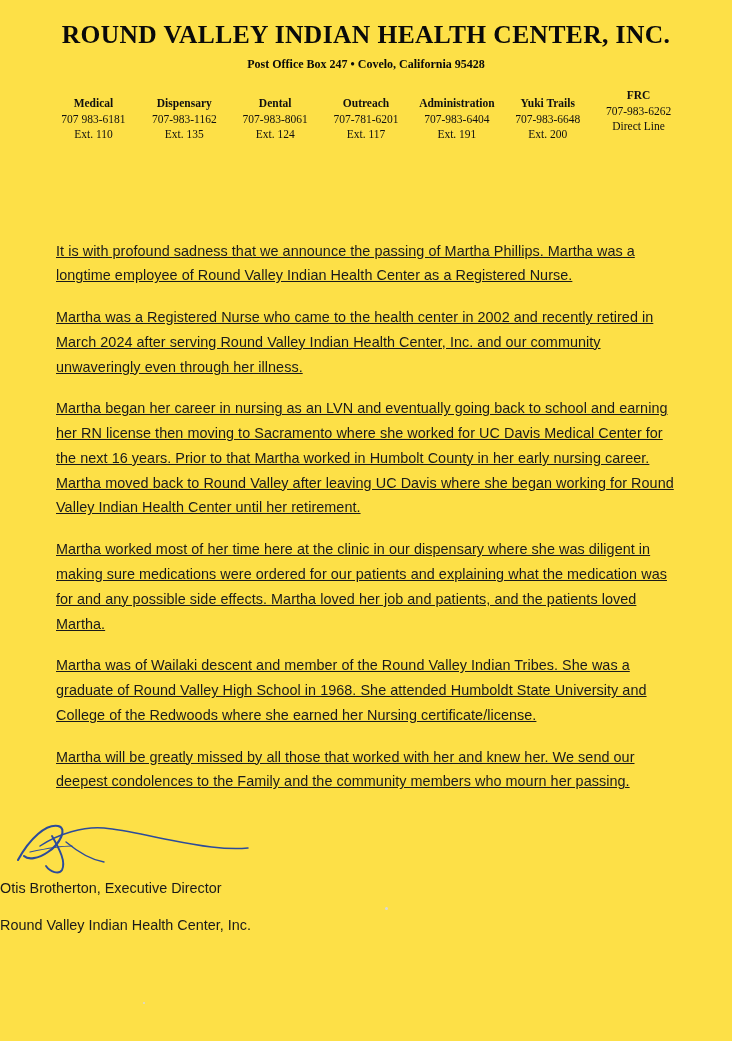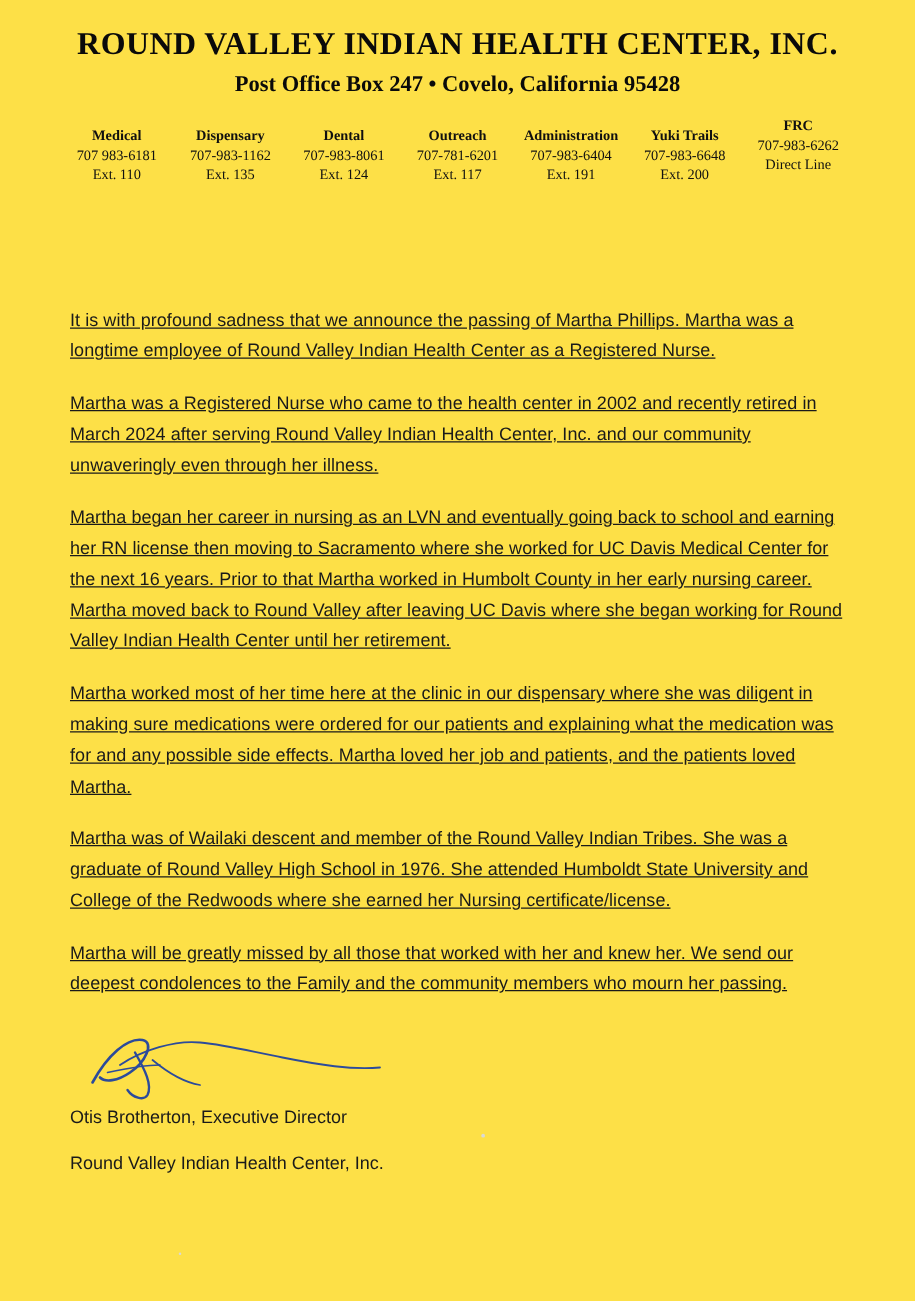--- a/index.html
+++ b/index.html
@@ -31,21 +31,21 @@
     font-family: "Liberation Serif", serif;
     font-weight: bold;
     font-size: 25.5px;
     letter-spacing: 0.4px;
     color: #0a0a0a;
     white-space: nowrap;
   }
   .org-address {
     font-family: "Liberation Serif", serif;
     font-weight: bold;
-    font-size: 18px;
+    font-size: 12px;
     margin-top: 7px;
     color: #0a0a0a;
   }
 
   
   .depts {
     margin-top: 24px;
     display: flex;
     justify-content: flex-start;
     align-items: flex-start;
@@ -89,21 +89,20 @@
     color: #1a1a1a;
     margin: 0 0 17px 0;
     text-align: left;
     letter-spacing: 0.05px;
     text-decoration: underline;
   }
 
   
   .signature-block {
     margin-top: 22px;
-    padding-left: 56px;
   }
   .signature-mark {
     height: 60px;
     width: 300px;
     position: relative;
   }
   .sig-name, .sig-org {
     font-family: "Liberation Sans", sans-serif;
     font-size: 14.4px;
     line-height: 1.7;
@@ -167,21 +166,21 @@
       <span class="dept-phone">707-983-6262</span>
       <span class="dept-ext">Direct Line</span>
     </div>
   </div>
 
   <div class="body-copy">
     <p class="para">It is with profound sadness that we announce the passing of Martha Phillips.  Martha was a longtime employee of Round Valley Indian Health Center as a Registered Nurse.</p>
     <p class="para">Martha was a Registered Nurse who came to the health center in 2002 and recently retired in March 2024 after serving Round Valley Indian Health Center, Inc. and our community unwaveringly even through her illness.</p>
     <p class="para">Martha began her career in nursing as an LVN and eventually going back to school and earning her RN license then moving to Sacramento where she worked for UC Davis Medical Center for the next 16 years. Prior to that Martha worked in Humbolt County in her early nursing career. Martha moved back to Round Valley after leaving UC Davis where she began working for Round Valley Indian Health Center until her retirement.</p>
     <p class="para">Martha worked most of her time here at the clinic in our dispensary where she was diligent in making sure medications were ordered for our patients and explaining what the medication was for and any possible side effects.  Martha loved her job and patients, and the patients loved Martha.</p>
-    <p class="para">Martha was of Wailaki descent and member of the Round Valley Indian Tribes. She was a graduate of Round Valley High School in 1976. She attended Humboldt State University and College of the Redwoods where she earned her Nursing certificate/license.</p>
+    <p class="para">Martha was of Wailaki descent and member of the Round Valley Indian Tribes. She was a graduate of Round Valley High School in 1968. She attended Humboldt State University and College of the Redwoods where she earned her Nursing certificate/license.</p>
     <p class="para">Martha will be greatly missed by all those that worked with her and knew her.  We send our deepest condolences to the Family and the community members who mourn her passing.</p>
   </div>
 
   <div class="signature-block">
     <div class="signature-mark">
       <svg width="300" height="60" viewBox="0 0 300 60" xmlns="http://www.w3.org/2000/svg" aria-hidden="true">
         <g fill="none" stroke="#2c4b9b" stroke-linecap="round" stroke-linejoin="round">
           <path d="M18,44 C30,22 46,8 58,10 C68,12 60,28 48,36 C38,43 28,44 24,40" stroke-width="2.1"></path>
           <path d="M40,30 C58,18 84,10 104,12 C126,14 148,20 170,24 C200,30 225,34 248,32" stroke-width="1.5"></path>
           <path d="M52,20 C60,34 66,46 62,54 C59,59 50,56 46,50" stroke-width="1.9"></path>

